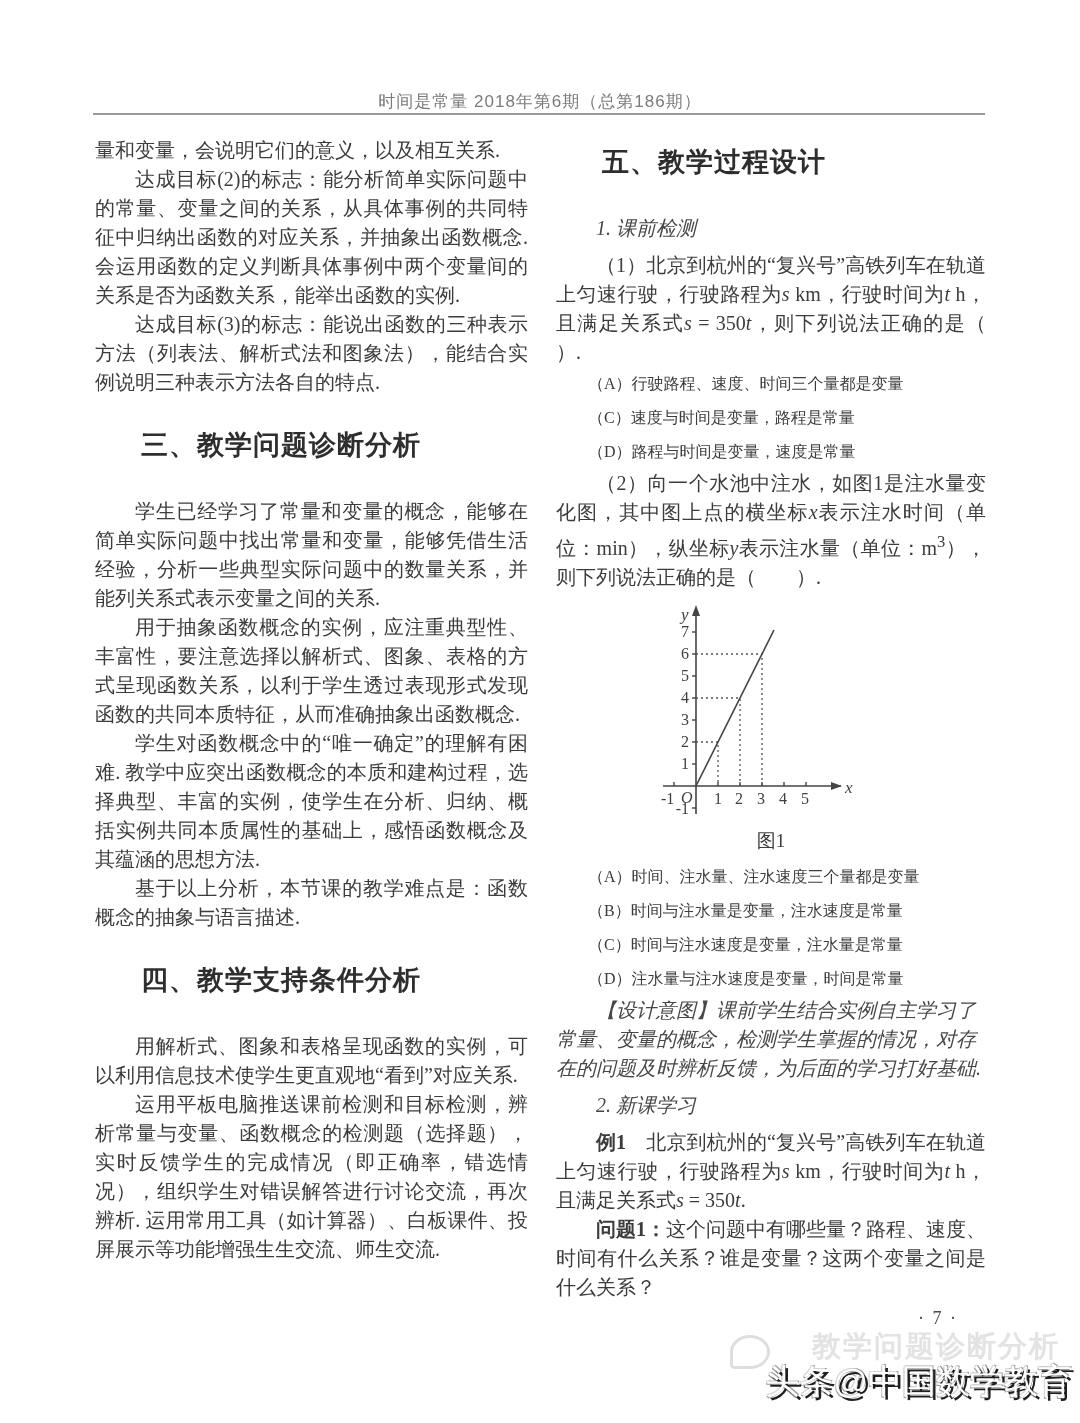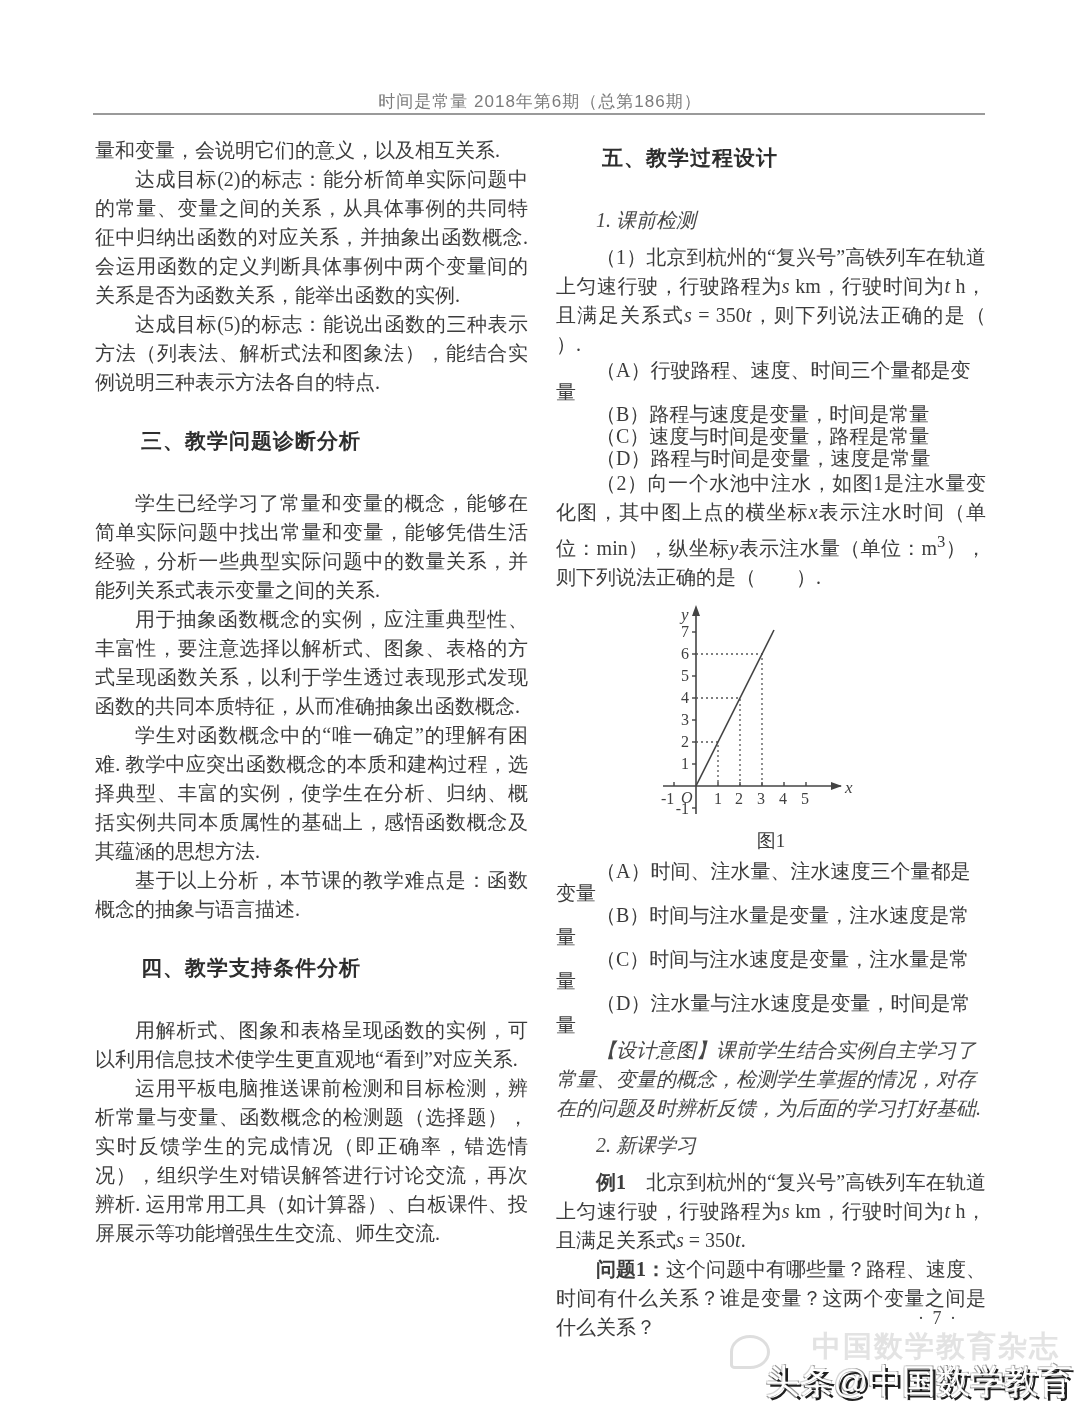--- a/index.html
+++ b/index.html
@@ -20,29 +20,29 @@
   .col{position:absolute;top:136px;width:433px;}
   .col-left{left:95px;}
   .col-right{left:556px;width:430px;}
   p.body{
     margin:0;font-size:20px;line-height:29px;text-align:justify;
     word-break:break-all;text-indent:2em;
   }
   p.no-indent{text-indent:0;}
   h2.sec{
     font-family:Liberation Serif, serif;
-    font-size:21px;font-weight:bold;color:#2e2e2e;
+    font-size:27px;font-weight:bold;color:#2e2e2e;
     margin:30px 0 34px 0;padding-left:46px;letter-spacing:1px;
   }
   h2.first{margin-top:8px;}
   p.kaiti{
     margin:8px 0;font-size:20px;line-height:29px;text-indent:2em;
     font-style:italic;color:#474747;
   }
-  p.option{margin:0;font-size:20px;line-height:22px;text-indent:2em;word-break:break-all;}
+  p.option{margin:0;font-size:16px;line-height:34px;text-indent:2em;word-break:break-all;}
   .lead{font-weight:bold;font-style:normal;}
   i{font-style:italic;}
   .figure-block{margin:8px auto 6px auto;width:300px;text-align:center;}
   .figure-caption{font-size:19px;line-height:26px;color:#3c3c3c;margin-top:2px;}
   svg text{font-family:"Liberation Serif","DejaVu Serif",serif;fill:#3f3f3f;}
   .page-number{
     position:absolute;top:1308px;left:918px;font-size:18px;color:#4a4a4a;
     letter-spacing:2px;
   }
   .watermark{position:absolute;right:2px;bottom:10px;width:360px;height:96px;}
@@ -66,40 +66,39 @@
 <body>
 
 <div class="page">
 
   <div class="journal-header">时间是常量 2018年第6期（总第186期）</div>
   <div class="header-rule"></div>
 
   <div class="col col-left">
     <p class="body no-indent">量和变量，会说明它们的意义，以及相互关系.</p>
     <p class="body">达成目标(2)的标志：能分析简单实际问题中的常量、变量之间的关系，从具体事例的共同特征中归纳出函数的对应关系，并抽象出函数概念. 会运用函数的定义判断具体事例中两个变量间的关系是否为函数关系，能举出函数的实例.</p>
-    <p class="body">达成目标(5)的标志：能说出函数的三种表示方法（列表法、解析式法和图象法），能结合实例说明三种表示方法各自的特点.</p>
+    <p class="body">达成目标(3)的标志：能说出函数的三种表示方法（列表法、解析式法和图象法），能结合实例说明三种表示方法各自的特点.</p>
 
     <h2 class="sec">三、教学问题诊断分析</h2>
     <p class="body">学生已经学习了常量和变量的概念，能够在简单实际问题中找出常量和变量，能够凭借生活经验，分析一些典型实际问题中的数量关系，并能列关系式表示变量之间的关系.</p>
     <p class="body">用于抽象函数概念的实例，应注重典型性、丰富性，要注意选择以解析式、图象、表格的方式呈现函数关系，以利于学生透过表现形式发现函数的共同本质特征，从而准确抽象出函数概念.</p>
     <p class="body">学生对函数概念中的“唯一确定”的理解有困难. 教学中应突出函数概念的本质和建构过程，选择典型、丰富的实例，使学生在分析、归纳、概括实例共同本质属性的基础上，感悟函数概念及其蕴涵的思想方法.</p>
     <p class="body">基于以上分析，本节课的教学难点是：函数概念的抽象与语言描述.</p>
 
     <h2 class="sec">四、教学支持条件分析</h2>
     <p class="body">用解析式、图象和表格呈现函数的实例，可以利用信息技术使学生更直观地“看到”对应关系.</p>
     <p class="body">运用平板电脑推送课前检测和目标检测，辨析常量与变量、函数概念的检测题（选择题），实时反馈学生的完成情况（即正确率，错选情况），组织学生对错误解答进行讨论交流，再次辨析. 运用常用工具（如计算器）、白板课件、投屏展示等功能增强生生交流、师生交流.</p>
   </div>
 
   <div class="col col-right">
     <h2 class="sec first">五、教学过程设计</h2>
 
     <p class="kaiti">1. 课前检测</p>
     <p class="body">（1）北京到杭州的“复兴号”高铁列车在轨道上匀速行驶，行驶路程为<i>s</i> km，行驶时间为<i>t</i> h，且满足关系式<i>s</i> = 350<i>t</i>，则下列说法正确的是（　　）.</p>
     <p class="option">（A）行驶路程、速度、时间三个量都是变量</p>
-    <p class="option">（B）路程与速度是变量，时间是常量</p>
     <p class="option">（C）速度与时间是变量，路程是常量</p>
     <p class="option">（D）路程与时间是变量，速度是常量</p>
     <p class="body">（2）向一个水池中注水，如图1是注水量变化图，其中图上点的横坐标<i>x</i>表示注水时间（单位：min），纵坐标<i>y</i>表示注水量（单位：m<sup>3</sup>），则下列说法正确的是（　　）.</p>
 
     <div class="figure-block">
       <svg width="300" height="222" viewBox="0 0 300 222">
 
         <line x1="75" y1="12" x2="75" y2="214" stroke="#444" stroke-width="1.6"></line>
         <polygon points="71,16 75,5 79,16" fill="#444"></polygon>
         <line x1="42" y1="186" x2="220" y2="186" stroke="#444" stroke-width="1.6"></line>
@@ -166,17 +165,17 @@
     <p class="body"><span class="lead">例1　</span><span>北京到杭州的“复兴号”高铁列车在轨道上匀速行驶，行驶路程为<i>s</i> km，行驶时间为<i>t</i> h，且满足关系式<i>s</i> = 350<i>t</i>.</span></p>
 
     <p class="body"><span class="lead">问题1：</span><span>这个问题中有哪些量？路程、速度、时间有什么关系？谁是变量？这两个变量之间是什么关系？</span></p>
 
   </div>
 
   <div class="page-number">· 7 ·</div>
 
   <div class="watermark">
     <div class="wm-bubble"></div>
-    <div class="wm-ghost">中国数学教育杂志</div>
+    <div class="wm-ghost">教学问题诊断分析</div>
     <div class="wm-bold">头条@中国数学教育</div>
   </div>
 
 </div>
 
 </body></html>

